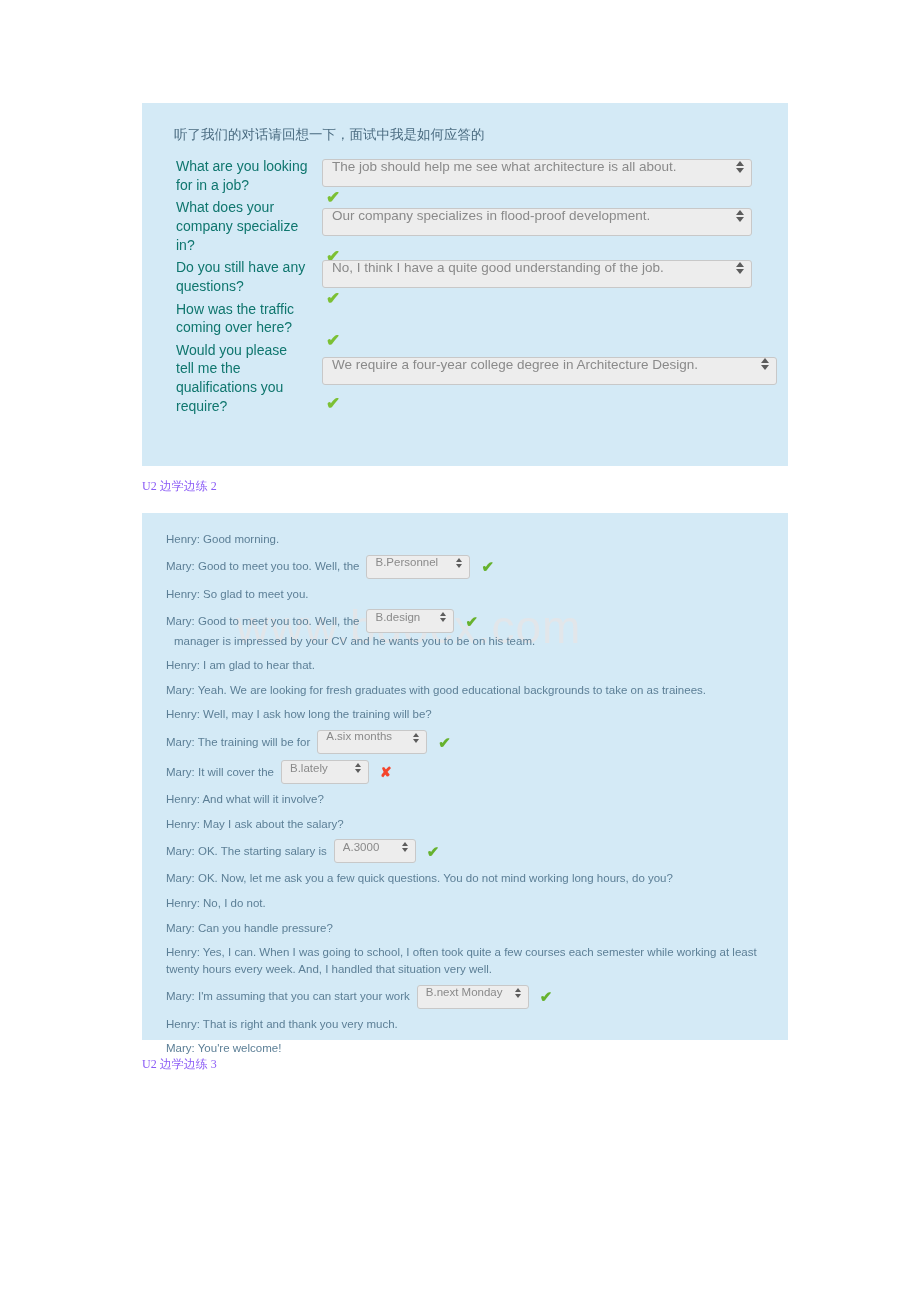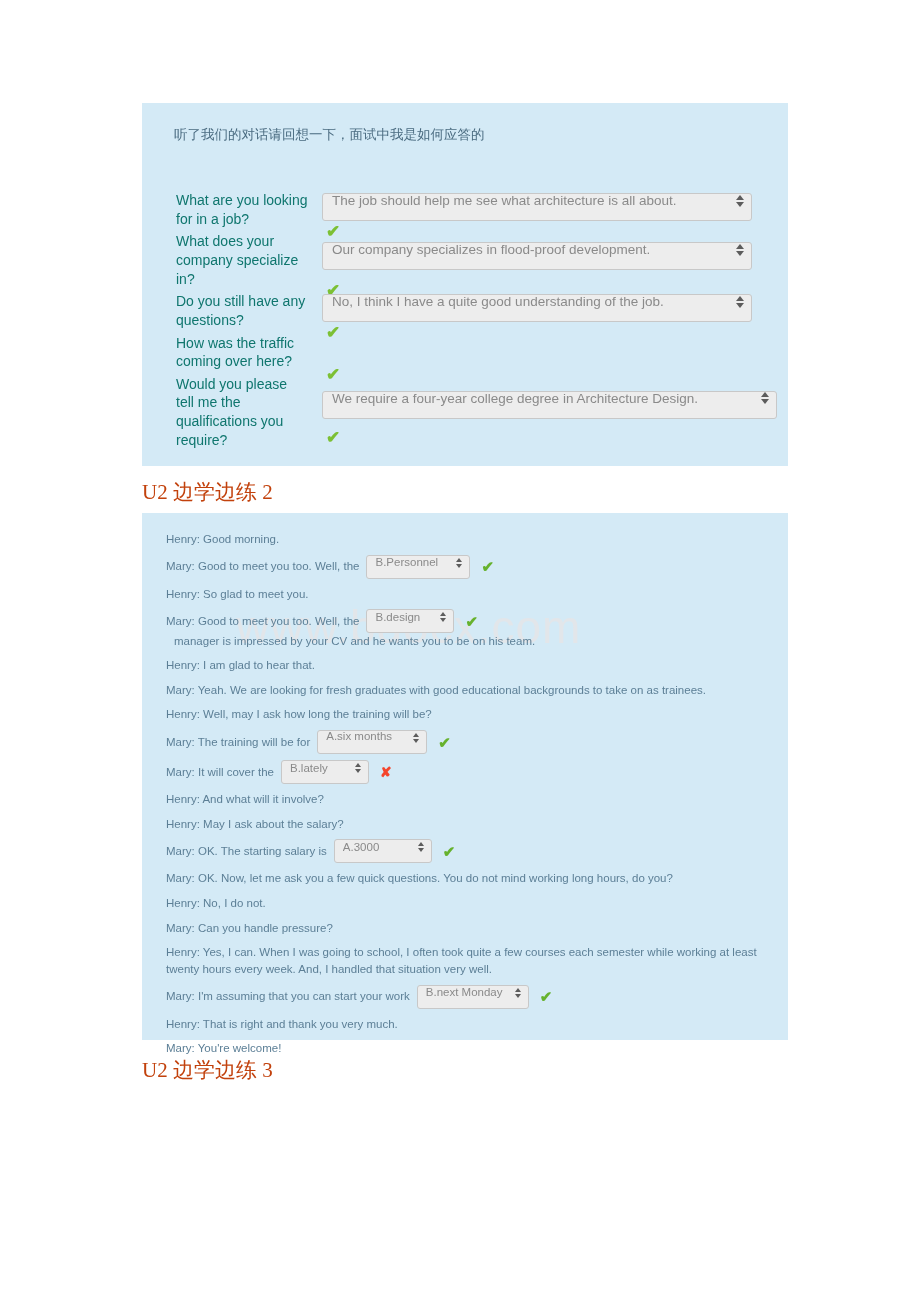--- a/index.html
+++ b/index.html
@@ -48,21 +48,21 @@
     top: 513px;
     width: 646px;
     height: 527px;
     padding: 14px 14px 12px 14px;
   }
 
   .panel-prompt {
     font-size: 13.5px;
     color: #4a6b80;
     line-height: 1.5;
-    margin: 0 0 46px 16px;
+    margin: 0 0 12px 16px;
     font-family: "Liberation Sans", sans-serif;
   }
 
   
   .qa-list { margin: 0; padding: 0; }
   .qa-row {
     display: flex;
     align-items: flex-start;
     position: relative;
     margin-bottom: 2px;
@@ -183,30 +183,30 @@
     font-size: 14px;
     font-weight: bold;
     line-height: 1;
     margin-left: 4px;
   }
 
   .w-personnel { width: 104px; }
   .w-design    { width: 88px; }
   .w-sixmonths { width: 110px; align-items: flex-end; }
   .w-lately    { width: 88px; }
-  .w-3000      { width: 98px; }
+  .w-3000      { width: 82px; }
   .w-monday    { width: 112px; }
 
   
   .caption {
     position: absolute;
     left: 142px;
     font-family: "Liberation Serif", serif;
-    font-size: 21px;
-    color: #c2410c;
+    font-size: 12px;
+    color: #8b5cf6;
     white-space: nowrap;
   }
   #caption-1 { top: 478px; }
   #caption-2 { top: 1056px; }
 </style>
 </head>
 <body>
 
 <div class="watermark">www.bdocx.com</div>
 

